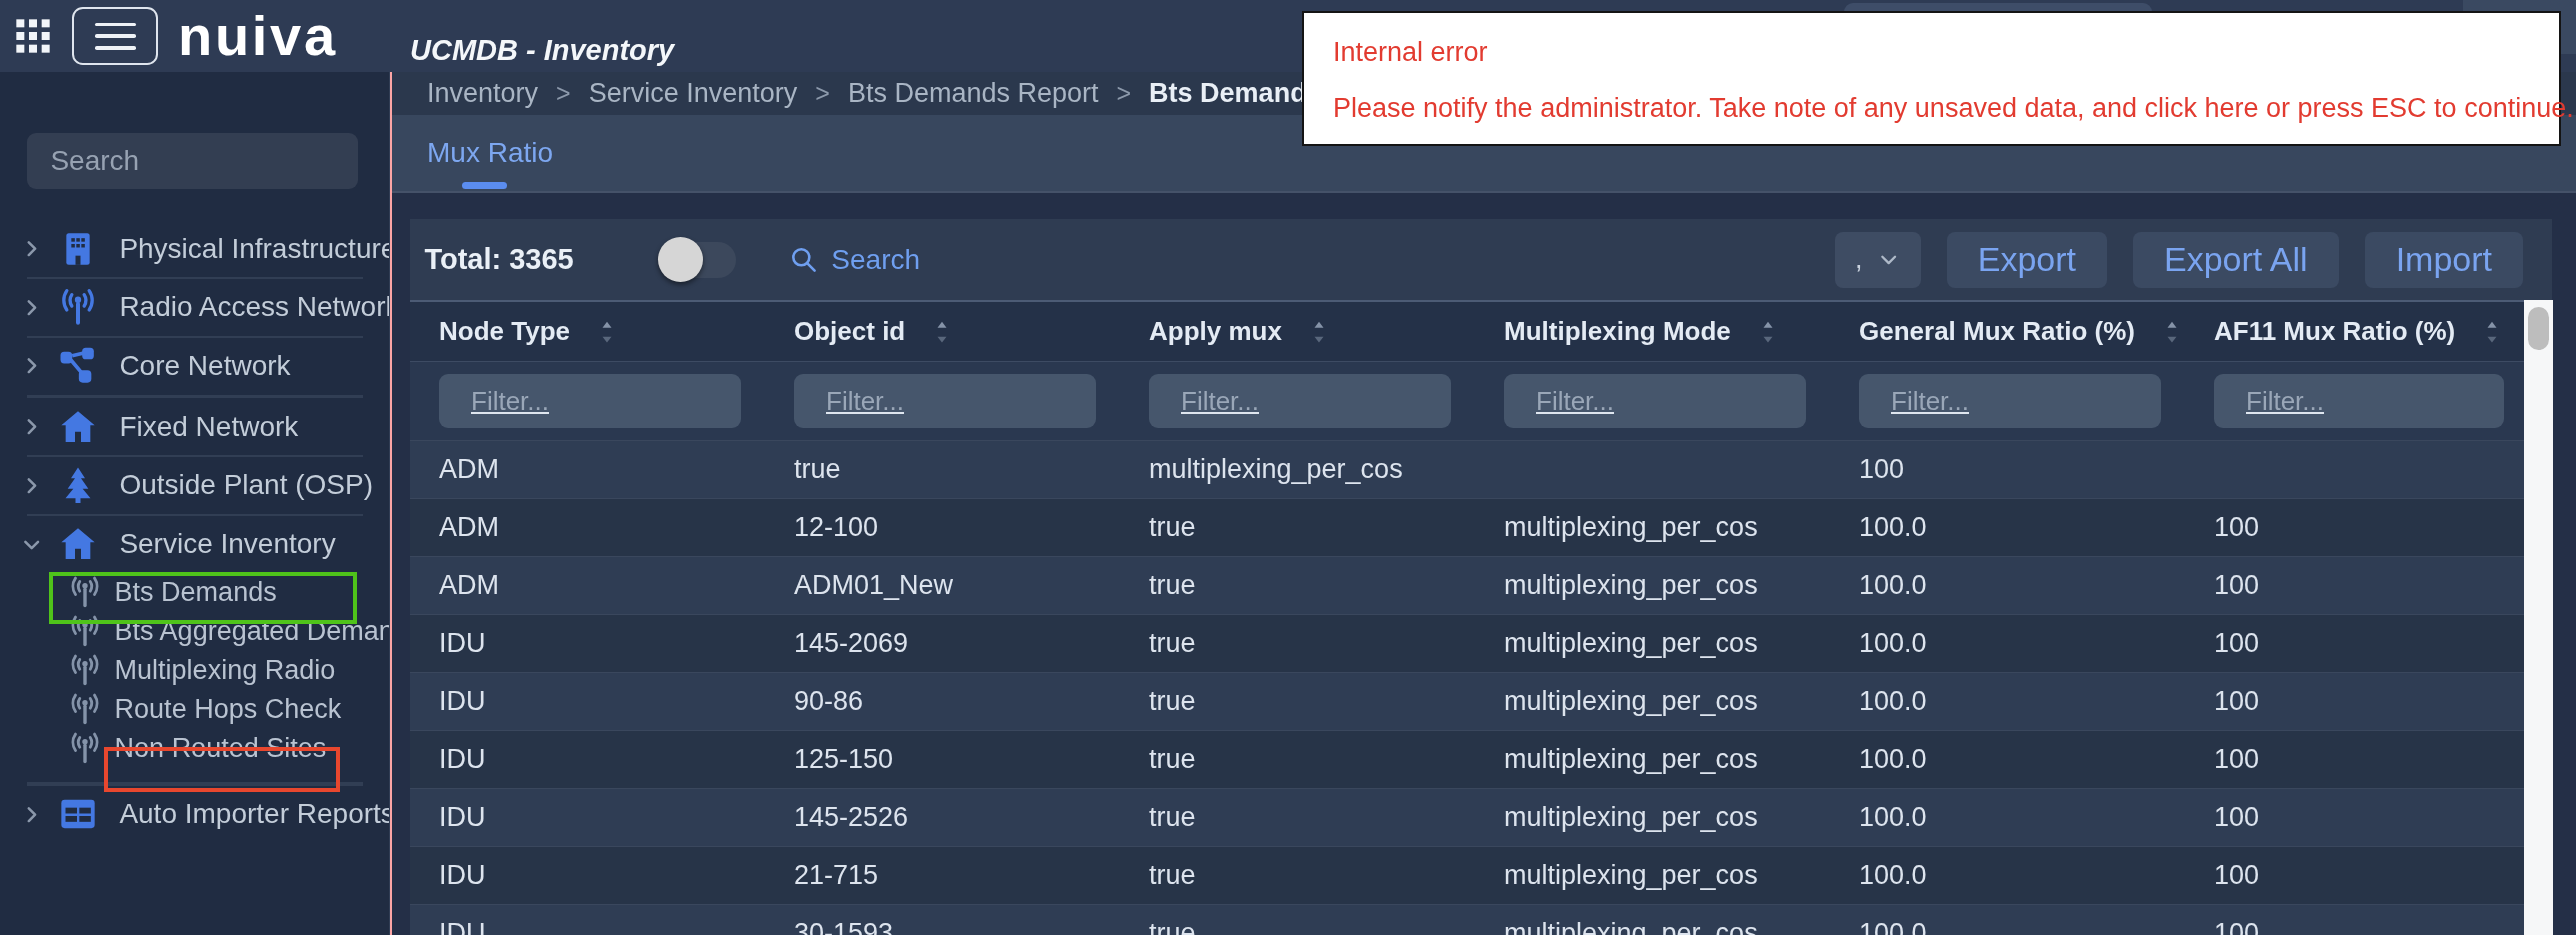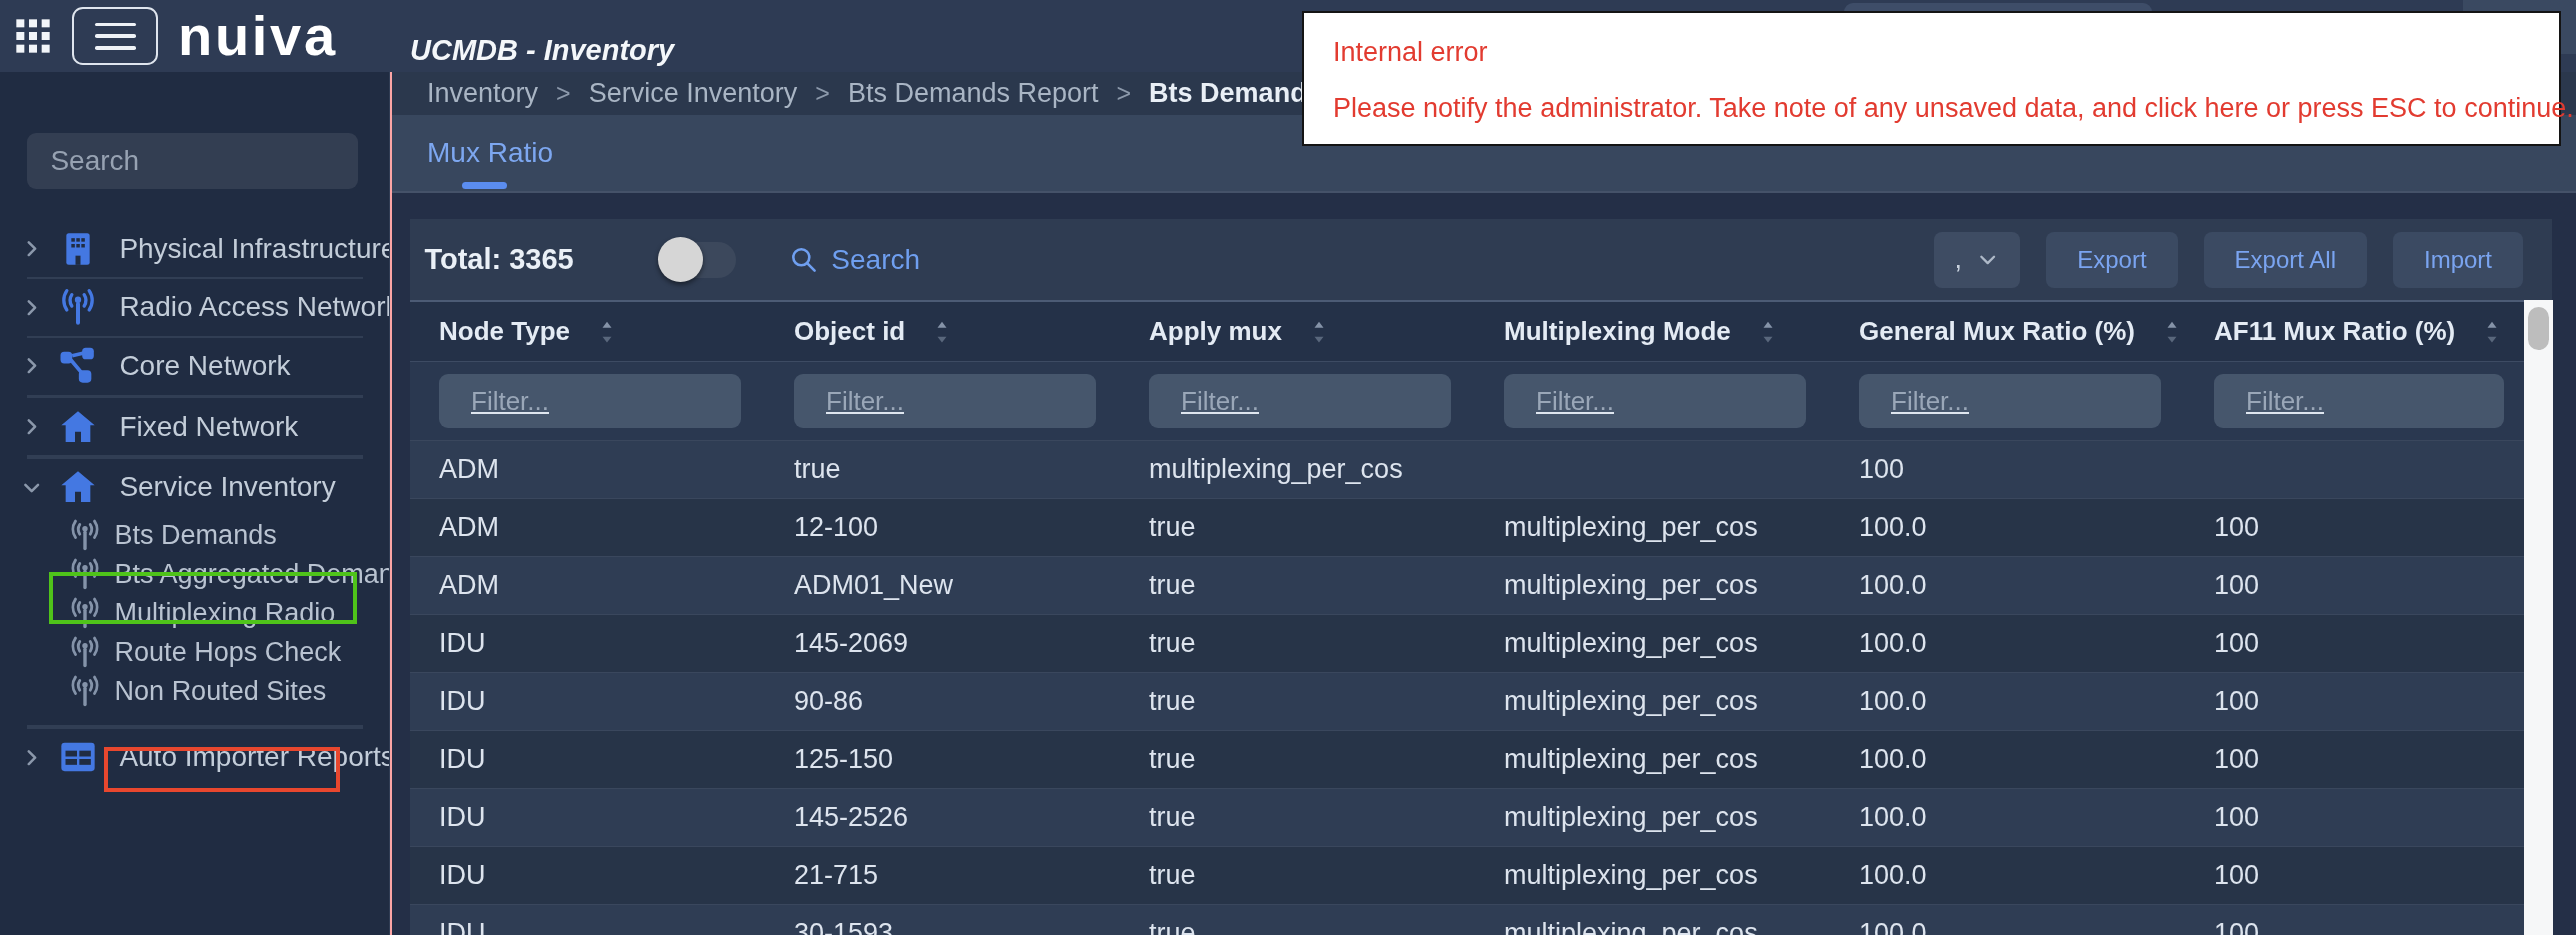--- a/index.html
+++ b/index.html
@@ -45,21 +45,21 @@
   .tab-underline { position:absolute; left:70px; bottom:1.8px; width:45px; height:7.2px; border-radius:3.6px; background:#5b8def; }
 
   
   .toolbar { position:absolute; left:18px; top:147px; width:2142px; height:81px; background:#2f3c52; display:flex; align-items:center; }
   .total { margin-left:14.4px; font-size:29px; font-weight:600; color:#eaf0f7; white-space:nowrap; }
   .toggle { position:relative; margin-left:86px; width:76px; height:36px; border-radius:18px; background:#3c485c; cursor:pointer; flex:none; }
   .toggle .knob { position:absolute; left:-1.8px; top:-4.5px; width:45px; height:45px; border-radius:50%; background:#d6d6d6; box-shadow:0 2.7px 5.4px rgba(0,0,0,.45); }
   .tsearch { margin-left:52px; display:flex; align-items:center; gap:12.6px; color:#6f9ff0; font-size:28px; cursor:pointer; white-space:nowrap; }
   .tsearch .micon { width:31px; height:31px; }
   .tspacer { flex:1; }
-  .btn { height:56px; background:#3b4a62; border:none; border-radius:8px; color:#7aa4f0; font-size:24px; font-family:inherit; padding:0 31px; cursor:pointer; white-space:nowrap; }
+  .btn { height:56px; background:#3b4a62; border:none; border-radius:8px; color:#7aa4f0; font-size:34px; font-family:inherit; padding:0 31px; cursor:pointer; white-space:nowrap; }
   .btn + .btn, .dd + .btn { margin-left:26px; }
   .dd { height:56px; width:86px; background:#3e4c63; border:none; border-radius:8px; display:flex; align-items:center; justify-content:center; gap:14.4px; cursor:pointer; }
   .dd .comma { color:#c9d2de; font-size:27px; line-height:27px; }
   .dd .dchev { width:23.4px; height:23.4px; color:#aeb9c8; }
   .toolbar-end { margin-right:29px; }
 
   
   .table { position:absolute; left:18px; top:228px; width:2114px; height:636px; border-top:2.7px solid #4c5b75; overflow:hidden; background:#273448; }
   .trow, .thead, .tfilter { display:flex; width:100%; }
   .thead { height:59px; background:#243148; align-items:center; }
@@ -188,20 +188,33 @@
           </span>
         <span class="nicon">
             <svg viewBox="0 0 24 24" fill="currentColor">
               <path d="M12 2.6L22 11h-2.6v10h-5.6v-6.2h-3.6V21H4.6V11H2z"></path>
             </svg>
           </span>
         <span class="nlabel">Fixed Network</span>
       </div>
       <div class="divider"></div>
 
+      <div class="nav-item">
+        <span class="chev">
+            <svg viewBox="0 0 24 24" fill="none" stroke="currentColor" stroke-width="2.6" stroke-linecap="round" stroke-linejoin="round">
+              <path d="M9 5.5l6.5 6.5L9 18.5"></path>
+            </svg>
+          </span>
+        <span class="nicon">
+            <svg viewBox="0 0 24 24" fill="currentColor">
+              <path d="M12 1.5L16.2 8h-2.4l4.4 6.3h-3.4L19.5 20h-6v2.8h-3V20h-6l4.7-5.7H5.8L10.2 8H7.8z"></path>
+            </svg>
+          </span>
+        <span class="nlabel">Outside Plant (OSP)</span>
+      </div>
       <div class="divider"></div>
 
       <div class="nav-item">
         <span class="chev">
             <svg viewBox="0 0 24 24" fill="none" stroke="currentColor" stroke-width="2.6" stroke-linecap="round" stroke-linejoin="round">
               <path d="M5.5 9l6.5 6.5L18.5 9"></path>
             </svg>
           </span>
         <span class="nicon">
             <svg viewBox="0 0 24 24" fill="currentColor">

